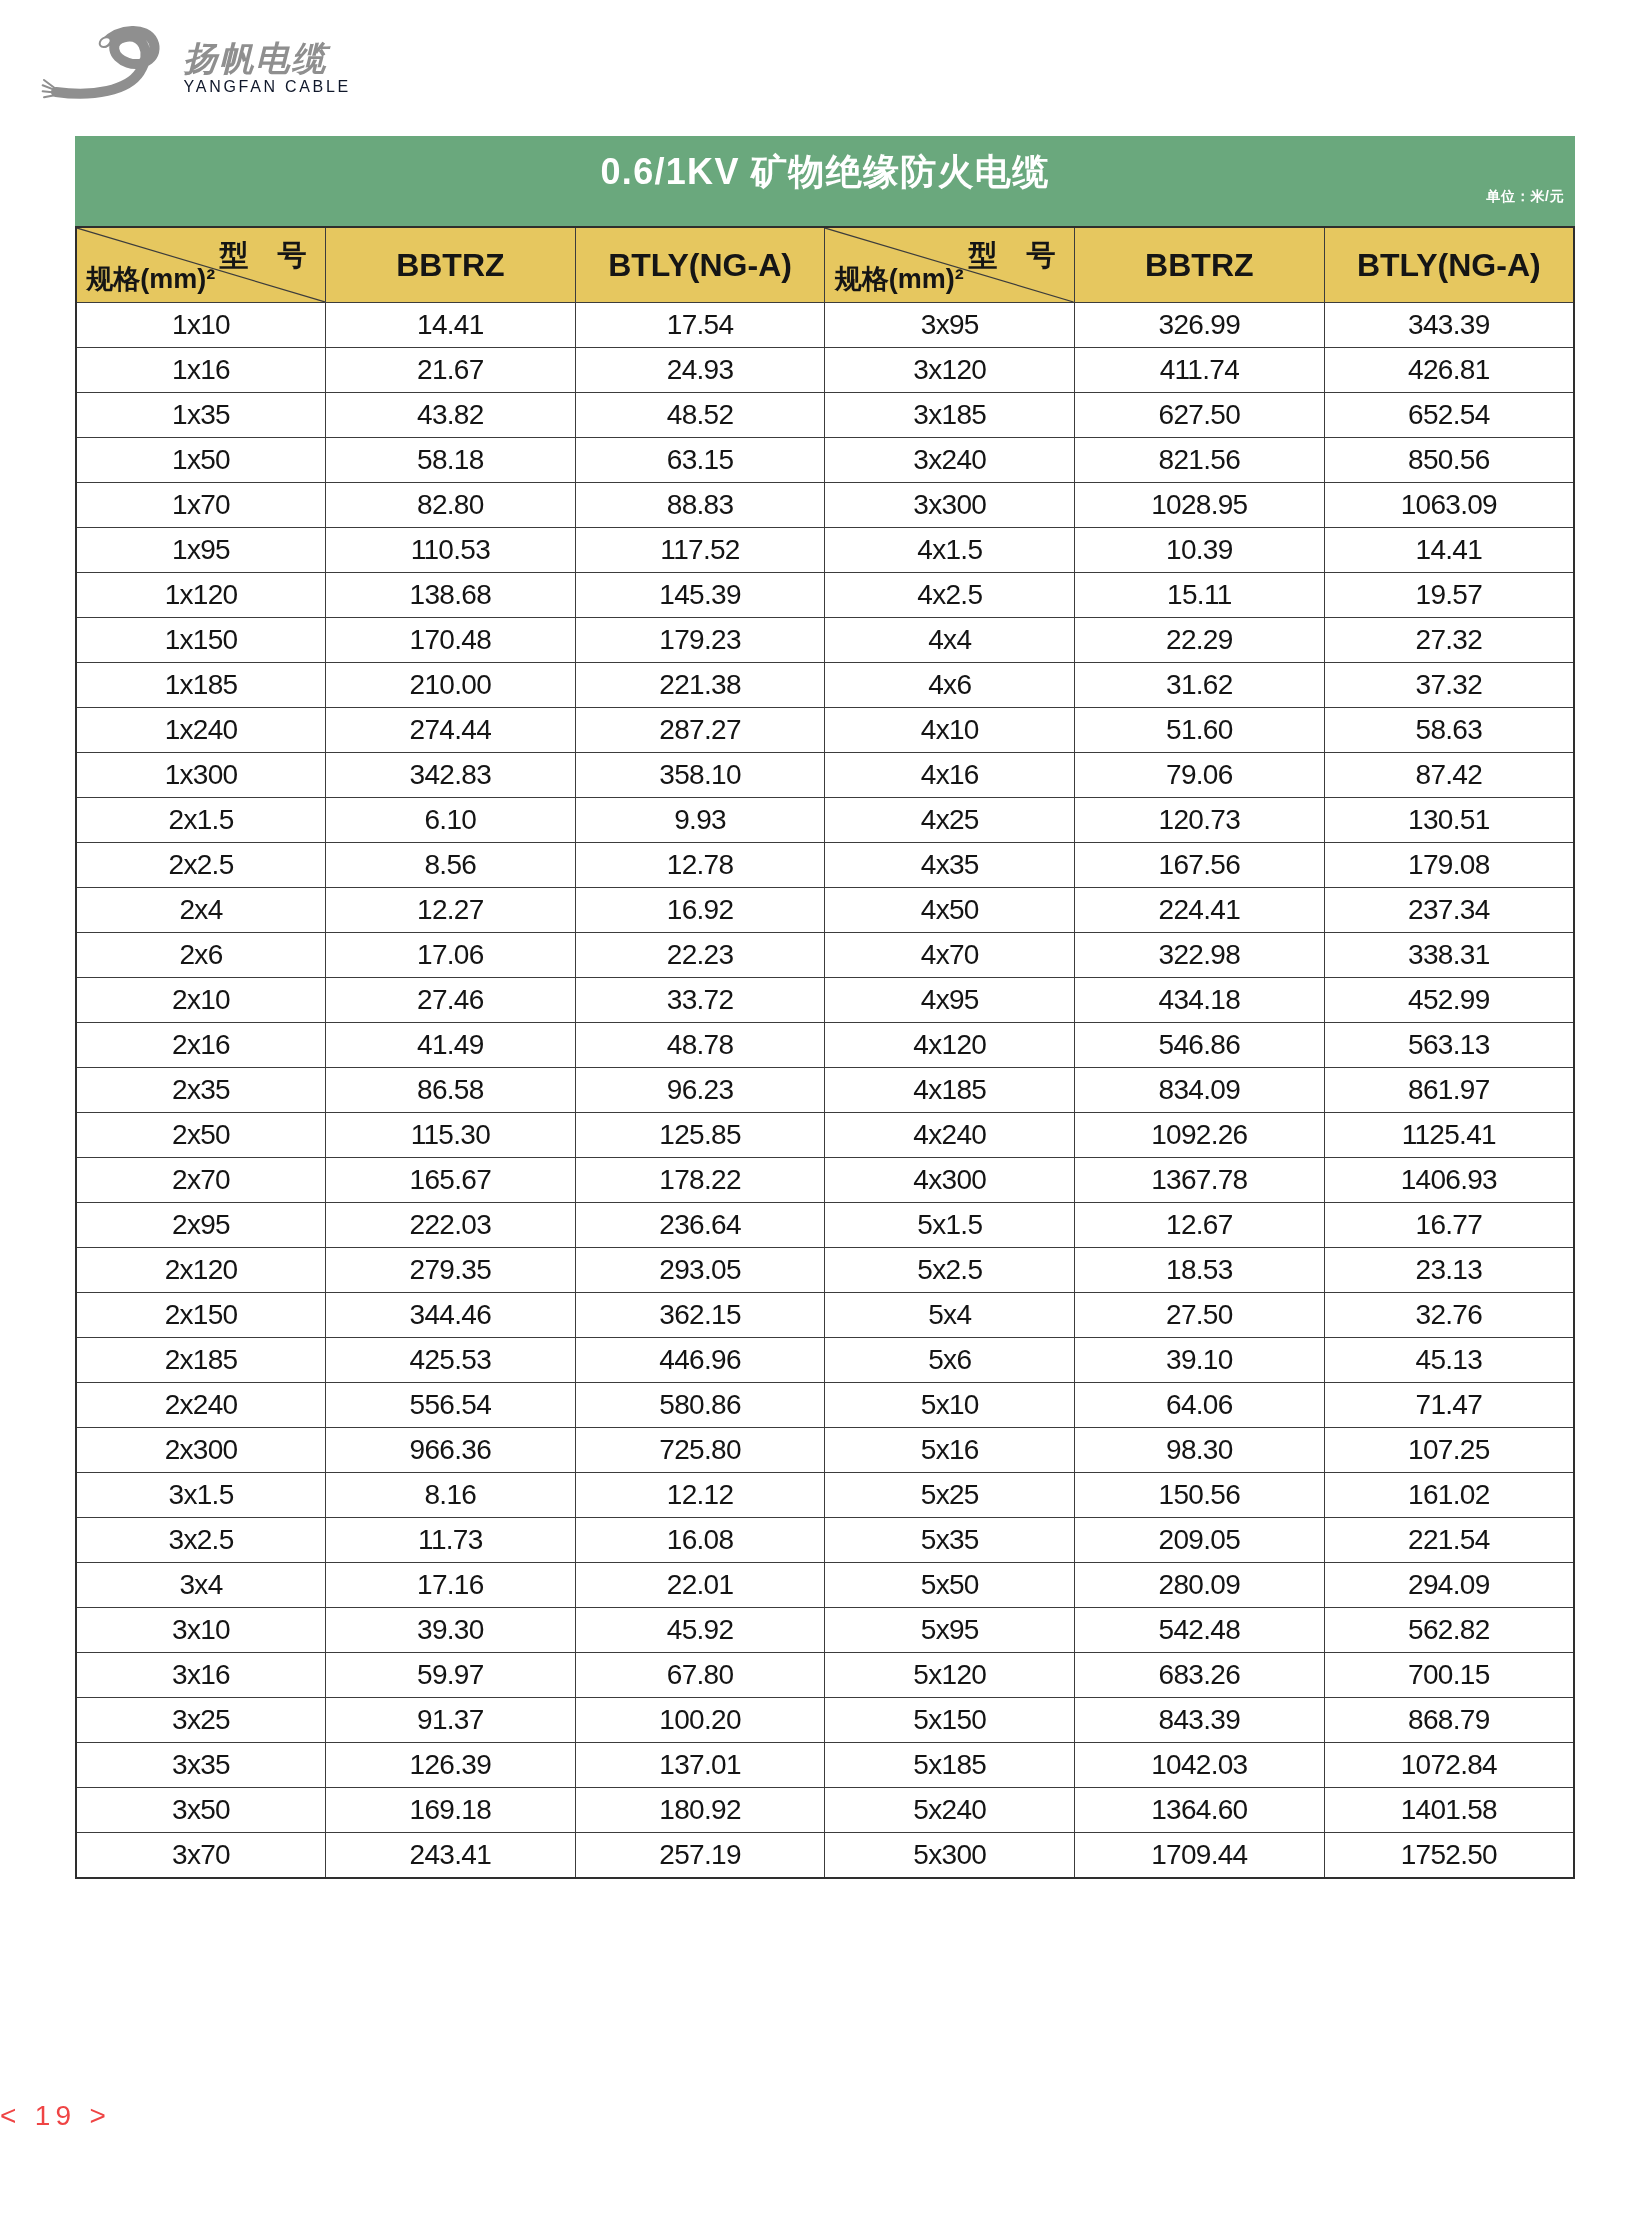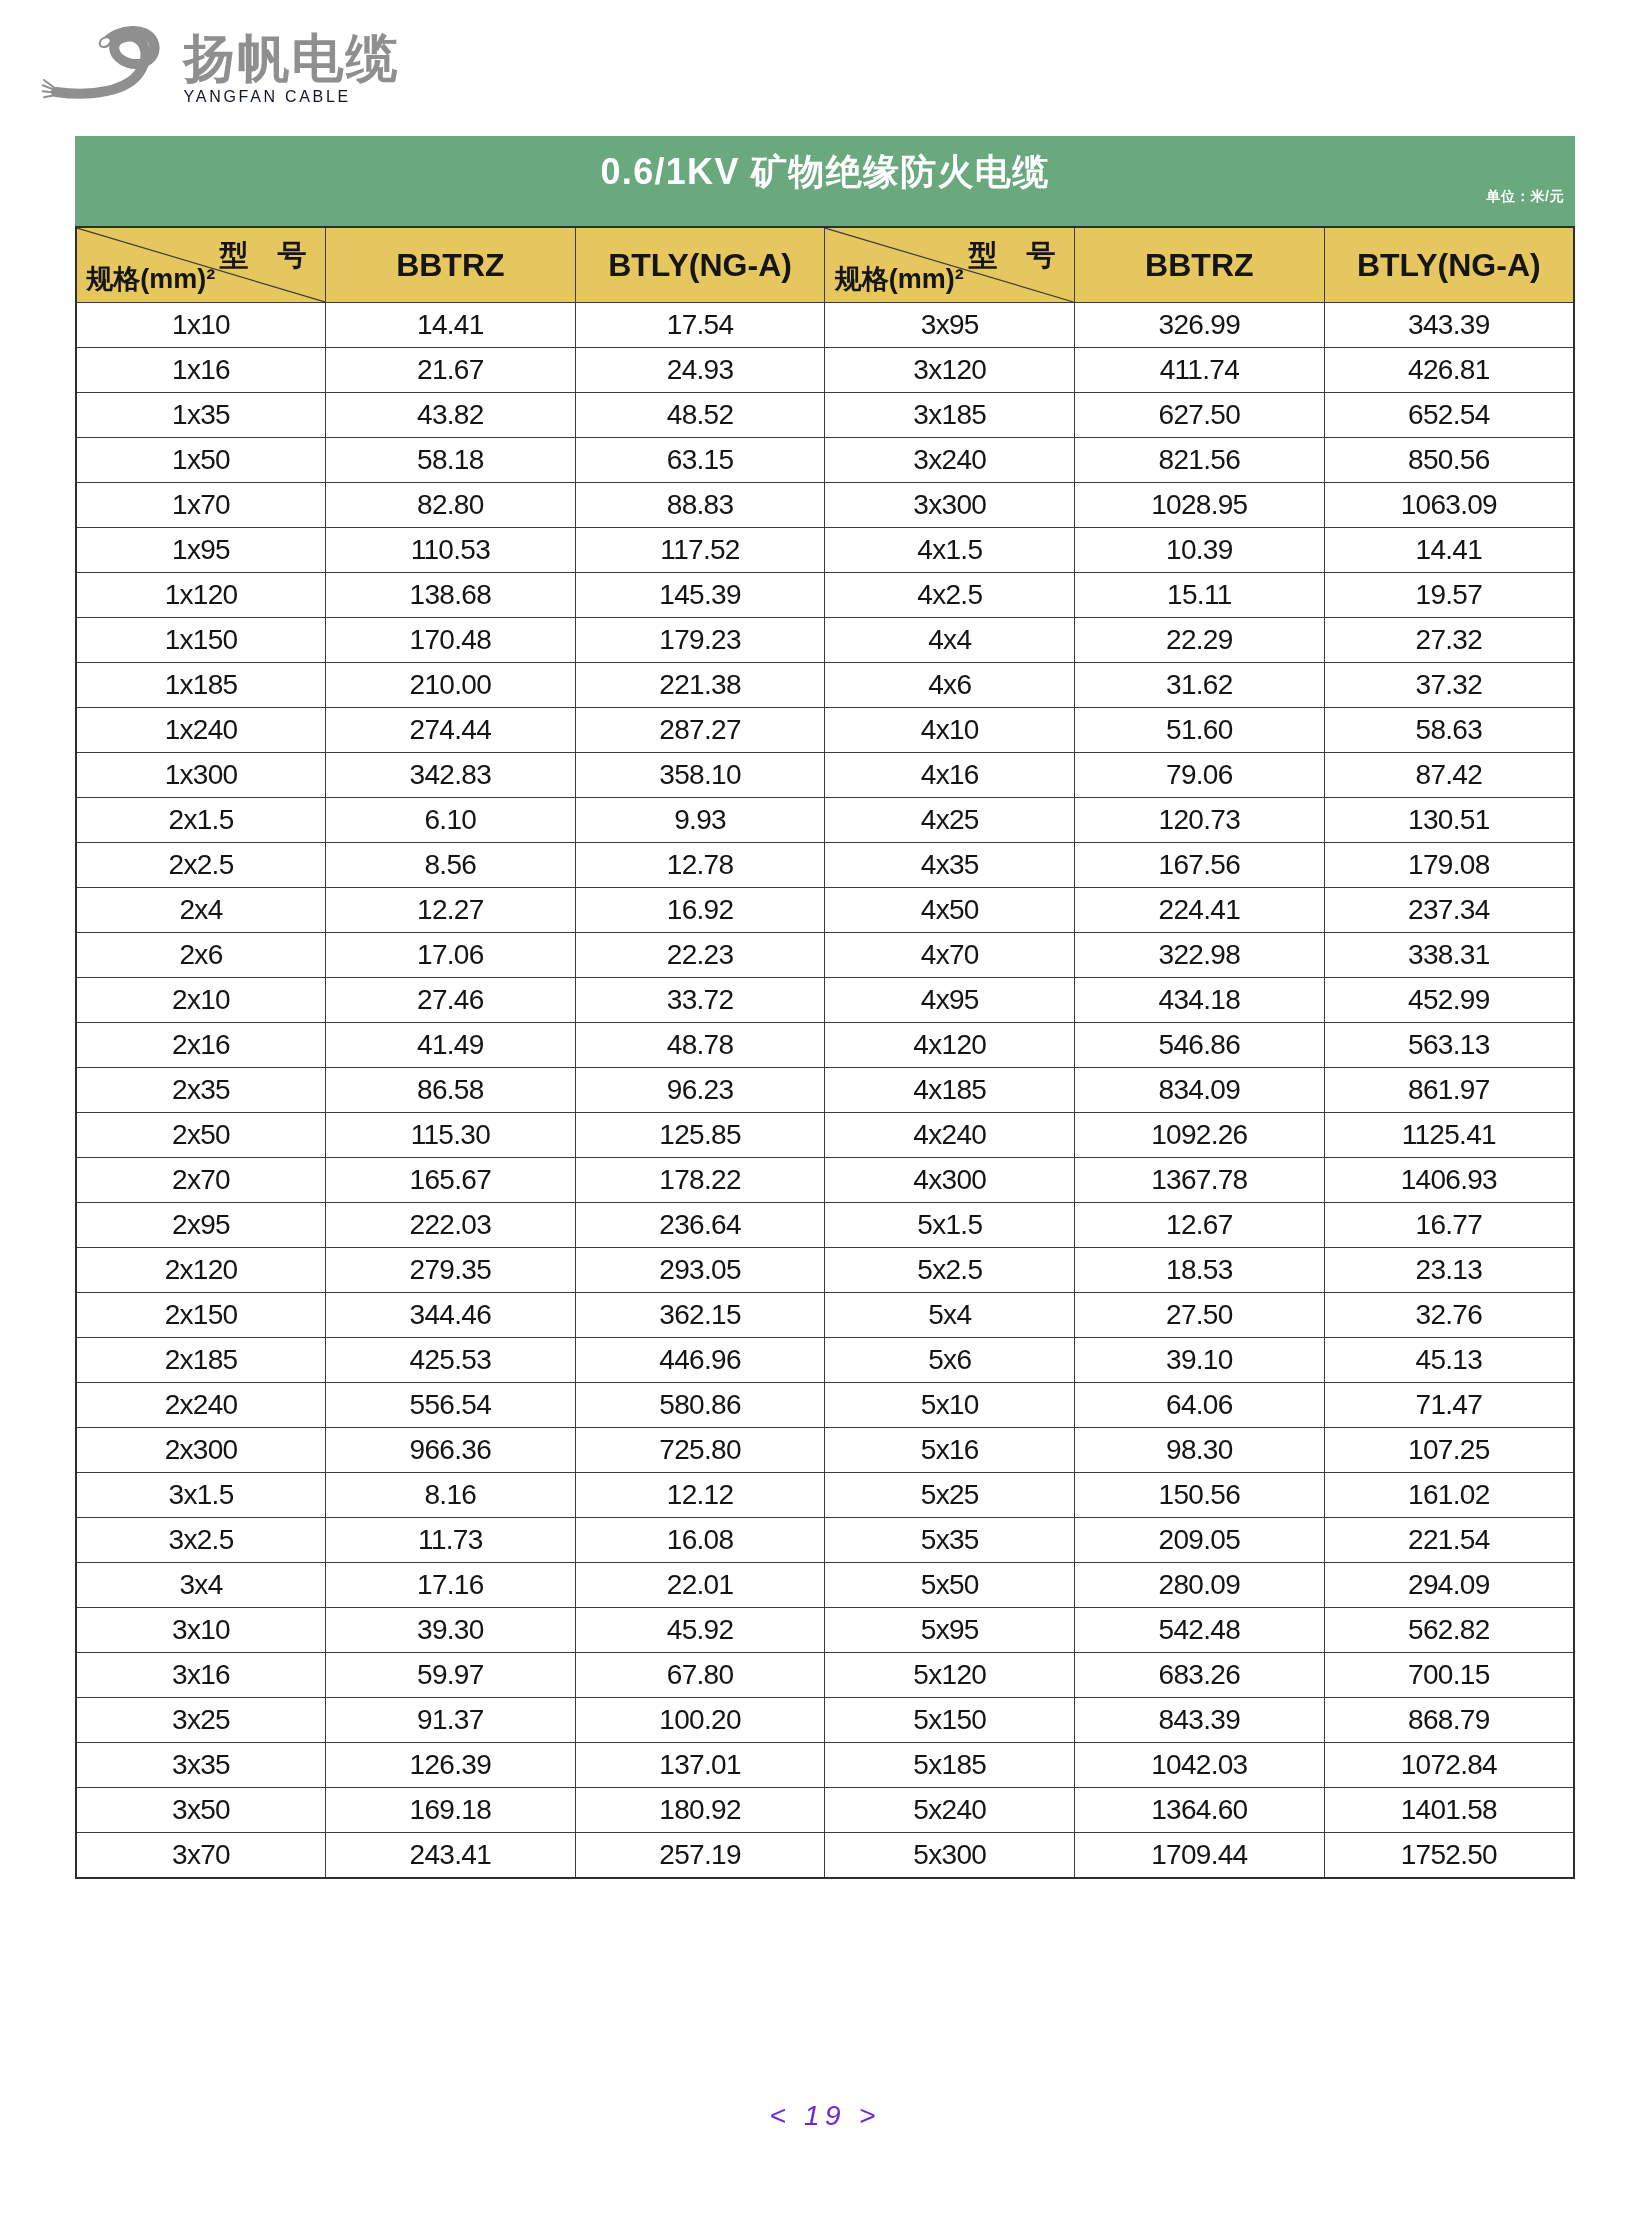--- a/index.html
+++ b/index.html
@@ -4,21 +4,21 @@
 <style>
   html,body{margin:0;padding:0;}
   body{
     width:1650px;height:2239px;background:#ffffff;position:relative;
     font-family:"Liberation Sans", sans-serif;
     -webkit-font-smoothing:antialiased;
   }
   
   .logo{position:absolute;top:24px;left:40px;display:flex;align-items:center;gap:10.6px;}
   .logo-icon{width:133px;height:88px;flex:0 0 auto;}
-  .logo-text .cn{font-size:52px;font-weight:bold;color:#8f8f8f;letter-spacing:2px;line-height:1.1;}
+  .logo-text .cn{font-size:34px;font-weight:bold;color:#8f8f8f;letter-spacing:2px;line-height:1.1;font-style:italic;}
   .logo-text .en{font-size:16px;color:#0f172a;letter-spacing:2.7px;margin-top:1.3px;}
   
   .title-bar{
     position:absolute;left:75px;top:136px;width:1500px;height:90px;
     background:#6aa87d;color:#ffffff;
   }
   .title-bar .title{
     text-align:center;font-size:36px;font-weight:bold;line-height:72px;
     letter-spacing:1.3px;
   }
@@ -39,22 +39,22 @@
   th.diag{position:relative;overflow:hidden;padding-left:40px;}
   th.diag svg.diag-line{position:absolute;top:0;left:0;width:100%;height:100%;display:block;}
   th.diag .model{position:absolute;top:8px;right:18.6px;font-size:29px;font-weight:bold;color:#151515;}
   th.diag .spec{position:absolute;left:9.3px;bottom:5.3px;font-size:27px;font-weight:bold;color:#151515;}
   .price-table tbody td{
     height:44px;background:#ffffff;text-align:center;vertical-align:middle;
     font-size:28px;color:#141414;letter-spacing:-0.7px;
   }
   
   .footer{
-    position:absolute;top:2100px;left:0;width:100%;text-align:center;
-    font-size:28px;color:#6d28d9;letter-spacing:5.3px;font-style:italic;
+    position:absolute;top:2100px;left:0;width:100%;text-align:left;
+    font-size:28px;color:#ef4444;letter-spacing:5.3px;
   }
 </style>
 </head>
 <body>
 
 <div class="logo">
   <svg class="logo-icon" viewBox="0 0 200 132" xmlns="http://www.w3.org/2000/svg">
 
     <g stroke="#8f8f8f" stroke-width="3" stroke-linecap="round">
       <line x1="22" y1="96" x2="6" y2="84"></line>

